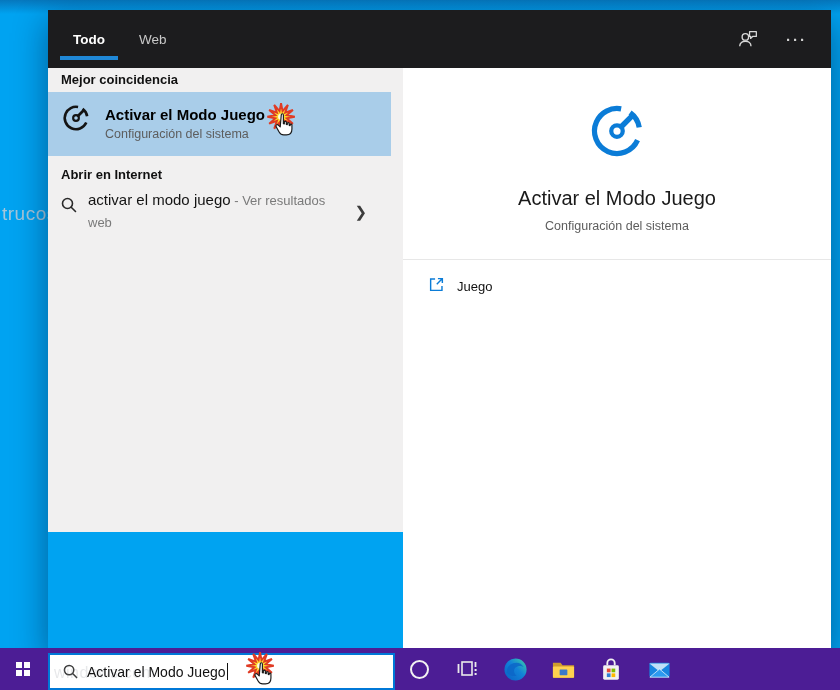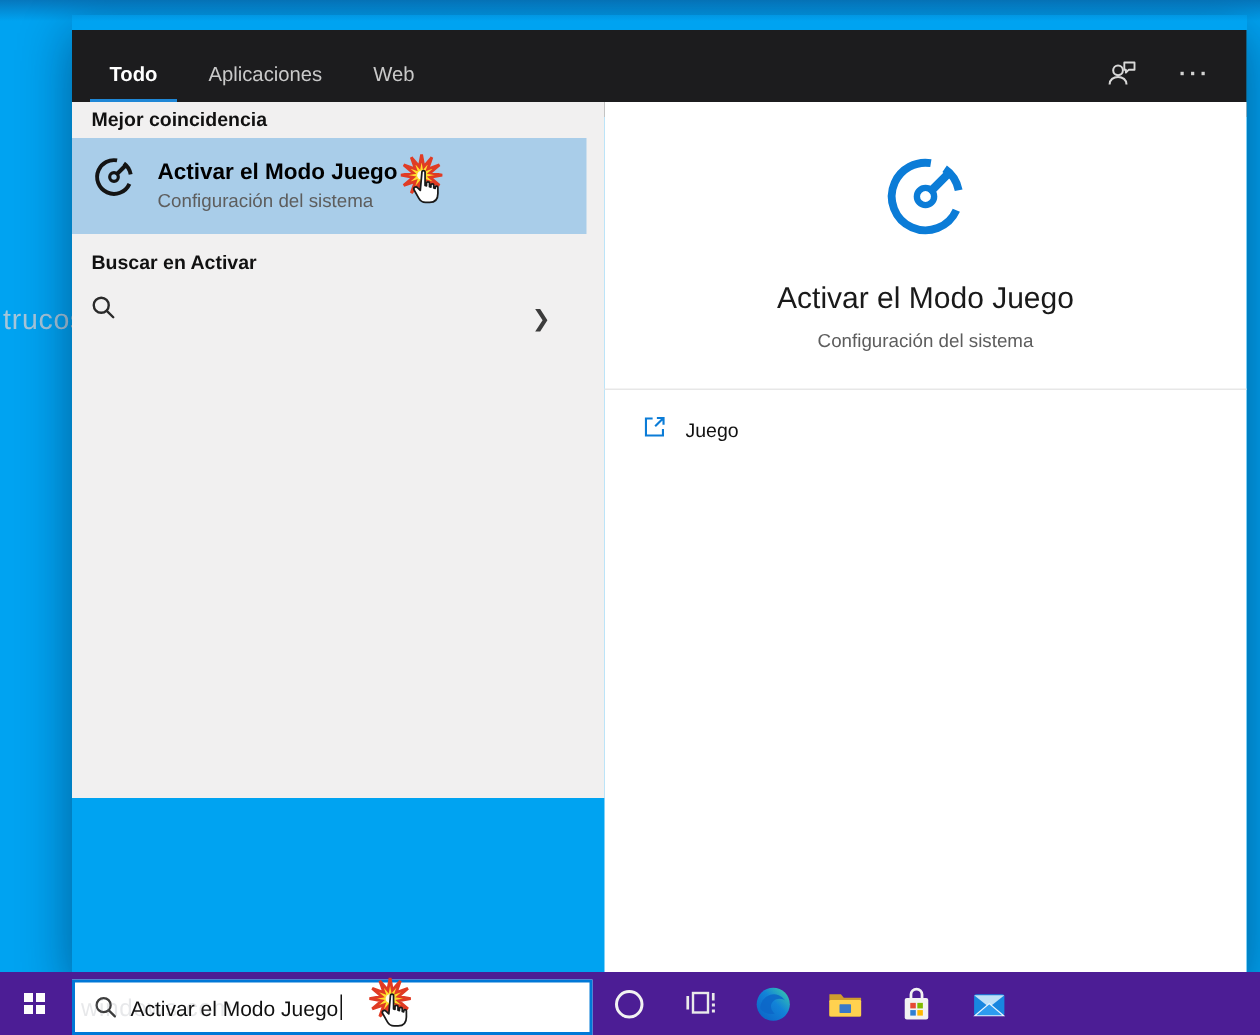--- a/index.html
+++ b/index.html
@@ -4,21 +4,21 @@
 <style>
   * { margin:0; padding:0; box-sizing:border-box; }
   body { font-family:"Liberation Sans","DejaVu Sans",sans-serif; }
   .desktop{position:relative;width:840px;height:690px;background:#00a3f1;overflow:hidden;}
   .desktop::before{content:"";position:absolute;left:0;top:0;right:0;height:14px;
     background:linear-gradient(#0677bd,rgba(6,130,200,0));pointer-events:none;}
 
   
   .search-window{position:absolute;left:48px;top:10px;width:783px;height:638px;
     box-shadow:0 12px 32px rgba(0,10,40,.45);}
-  .sw-header{position:absolute;left:0;top:10px;width:100%;height:58px;background:#1c1c1e;
+  .sw-header{position:absolute;left:0;top:0;width:100%;height:58px;background:#1c1c1e;
     display:flex;align-items:center;}
   .tabs{display:flex;gap:8px;padding-left:12px;height:100%;}
   .tab{position:relative;height:100%;display:flex;align-items:center;padding:0 13px;
     font-size:13.5px;color:#c9c9c9;cursor:pointer;}
   .tab.selected{color:#fff;font-weight:bold;}
   .tab.selected::after{content:"";position:absolute;left:0;right:0;bottom:8px;height:4px;background:#1f87d6;}
   .tab .caret{font-size:10px;margin-left:6px;color:#c9c9c9;}
   .hdr-icons{margin-left:auto;display:flex;align-items:center;gap:26px;padding-right:24px;}
   .overflow-dots{color:#d2d2d2;font-size:15px;font-weight:bold;letter-spacing:2px;cursor:pointer;}
 
@@ -113,23 +113,20 @@
   <div class="wm wm5">trucoswindows.com</div>
 
   <div class="search-window">
 
     <div class="sw-header">
       <div class="tabs">
         <div class="tab selected">
             <span>Todo</span>
           </div>
         <div class="tab">
-            <span>Aplicaciones</span>
-          </div>
-        <div class="tab">
             <span>Web</span>
           </div>
       </div>
       <div class="hdr-icons">
         <svg width="23" height="23" viewBox="0 0 22 22">
           <circle cx="8" cy="8.5" r="3.1" fill="none" stroke="#d8d8d8" stroke-width="1.3"></circle>
           <path d="M2.6,17.5 c0,-3.1 2.5,-4.8 5.4,-4.8 s5.4,1.7 5.4,4.8" fill="none" stroke="#d8d8d8" stroke-width="1.3"></path>
           <path d="M12,3.5 h6.5 v4.6 h-3.6 l-1.9,1.9 v-1.9 h-1 z" fill="none" stroke="#d8d8d8" stroke-width="1.2" stroke-linejoin="round"></path>
         </svg>
         <span class="overflow-dots">···</span>
@@ -140,26 +137,30 @@
       <div class="section-title st-best">Mejor coincidencia</div>
 
       <div class="best-item">
         <svg class="gauge" width="30" height="30" viewBox="0 0 48 48">
             <use href="#g-gauge"></use>
           </svg>
         <div class="bi-title">Activar el Modo Juego</div>
         <div class="bi-sub">Configuración del sistema</div>
       </div>
 
-      <div class="section-title st-web">Buscar en Activar</div>
+      <div class="section-title st-web">Abrir en Internet</div>
 
       <div class="suggestion">
         <svg class="mag" width="16" height="16" viewBox="0 0 16 16" style="color:#2a2a2a">
             <use href="#g-mag"></use>
           </svg>
+        <div class="sg-text">
+          <span class="sg-query">activar el modo juego</span><span class="sg-hint"> - Ver resultados</span>
+          <span class="sg-line2">web</span>
+        </div>
         <span class="sg-chevron">❯</span>
       </div>
     </div>
 
     <div class="right-panel">
       <div class="hero">
         <svg class="gauge" width="60" height="60" viewBox="0 0 48 48">
             <use href="#g-gauge"></use>
           </svg>
         <div class="pv-title">Activar el Modo Juego</div>

